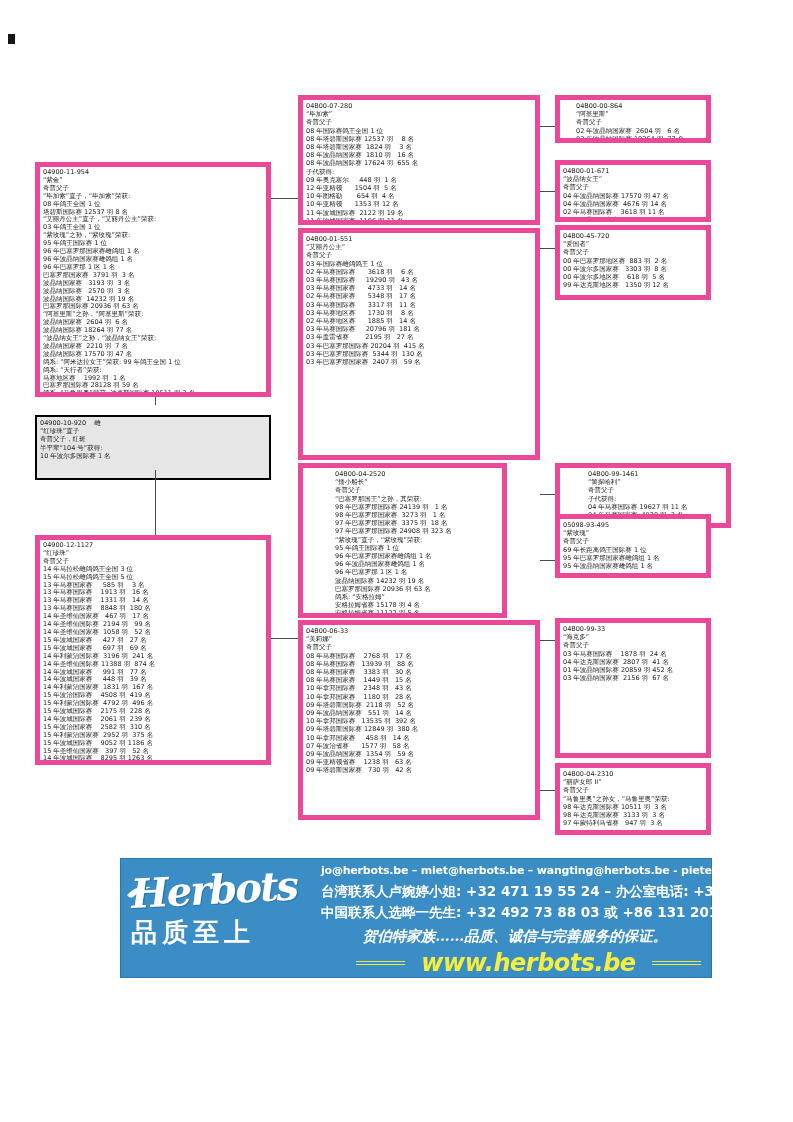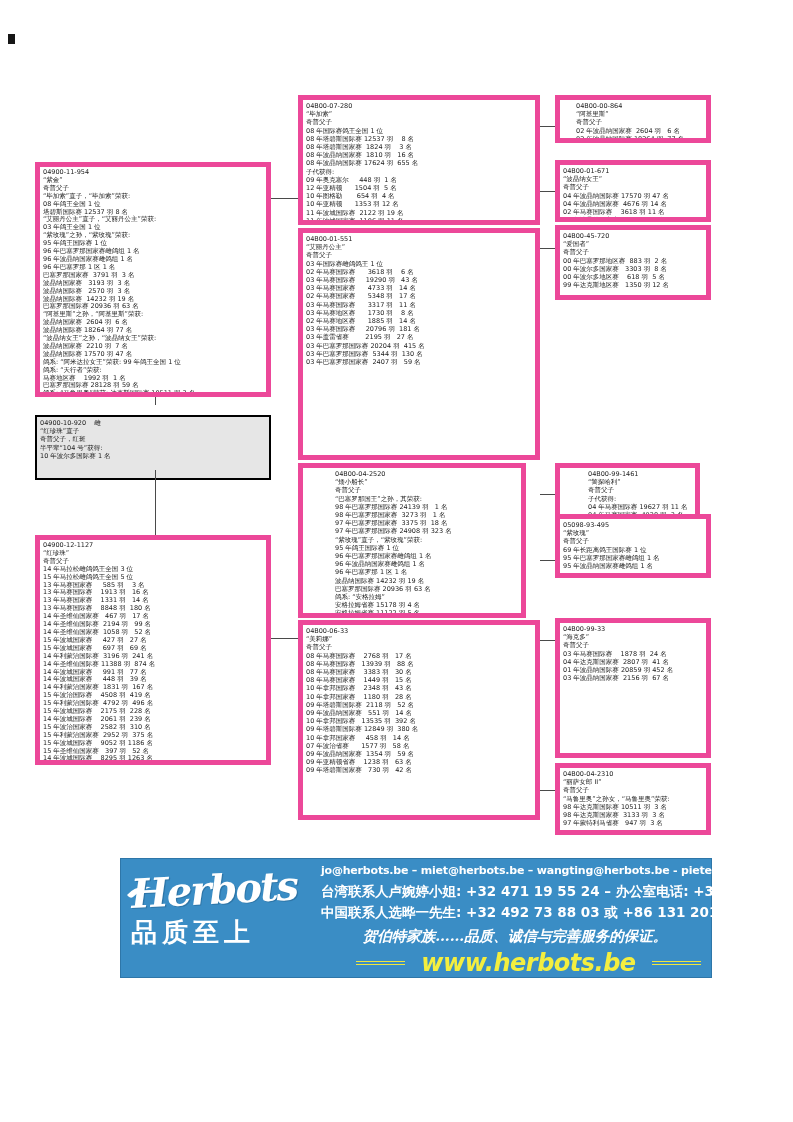--- a/index.html
+++ b/index.html
@@ -139,21 +139,21 @@
       <div class="ln">03 年马赛国际赛      3317 羽   11 名</div>
       <div class="ln">03 年马赛地区赛      1730 羽    8 名</div>
       <div class="ln">02 年马赛地区赛      1885 羽   14 名</div>
       <div class="ln">03 年马赛国际赛     20796 羽  181 名</div>
       <div class="ln">03 年盖雷省赛        2195 羽   27 名</div>
       <div class="ln">03 年巴塞罗那国际赛 20204 羽  415 名</div>
       <div class="ln">03 年巴塞罗那国际赛  5344 羽  130 名</div>
       <div class="ln">03 年巴塞罗那国家赛  2407 羽   59 名</div>
     </div>
 
-  <div class="box" style="left:298px;top:463px;width:228px;height:155px;padding-left:32px;">
+  <div class="box" style="left:298px;top:463px;width:209px;height:155px;padding-left:32px;">
     <div class="ln">04B00-04-2520</div>
   <div class="ln">“矮小船长”</div>
       <div class="ln">奇普父子</div>
       <div class="ln">“巴塞罗那国王”之孙，其荣获:</div>
       <div class="ln">98 年巴塞罗那国际赛 24139 羽   1 名</div>
       <div class="ln">98 年巴塞罗那国家赛  3273 羽   1 名</div>
       <div class="ln">97 年巴塞罗那国家赛  3375 羽  18 名</div>
       <div class="ln">97 年巴塞罗那国际赛 24908 羽 323 名</div>
       <div class="ln">“紫玫瑰”直子，“紫玫瑰”荣获:</div>
       <div class="ln">95 年鸽王国际赛 1 位</div>
@@ -211,21 +211,21 @@
   <div class="box" style="left:555px;top:225px;width:156px;height:75px;">
     <div class="ln">04B00-45-720</div>
   <div class="ln">“爱国者”</div>
       <div class="ln">奇普父子</div>
       <div class="ln">00 年巴塞罗那地区赛  883 羽  2 名</div>
       <div class="ln">00 年波尔多国家赛   3303 羽  8 名</div>
       <div class="ln">00 年波尔多地区赛    618 羽  5 名</div>
       <div class="ln">99 年达克斯地区赛   1350 羽 12 名</div>
     </div>
 
-  <div class="box" style="left:555px;top:463px;width:145px;height:65px;padding-left:28px;">
+  <div class="box" style="left:555px;top:463px;width:176px;height:65px;padding-left:28px;">
     <div class="ln">04B00-99-1461</div>
   <div class="ln">“警探哈利”</div>
       <div class="ln">奇普父子</div>
       <div class="ln">子代获得:</div>
       <div class="ln">04 年马赛国际赛 19627 羽 11 名</div>
       <div class="ln">04 年马赛国家赛  4928 羽  3 名</div>
       <div class="ln">04 年马赛地区赛  1925 羽  3 名</div>
     </div>
 
   <div class="box" style="left:555px;top:514px;width:156px;height:64px;">

